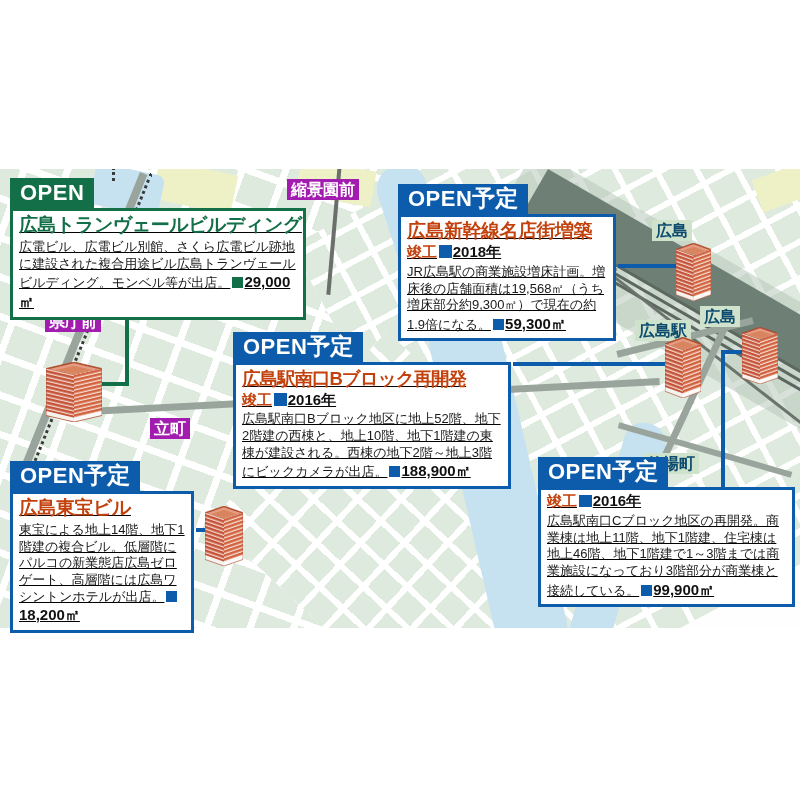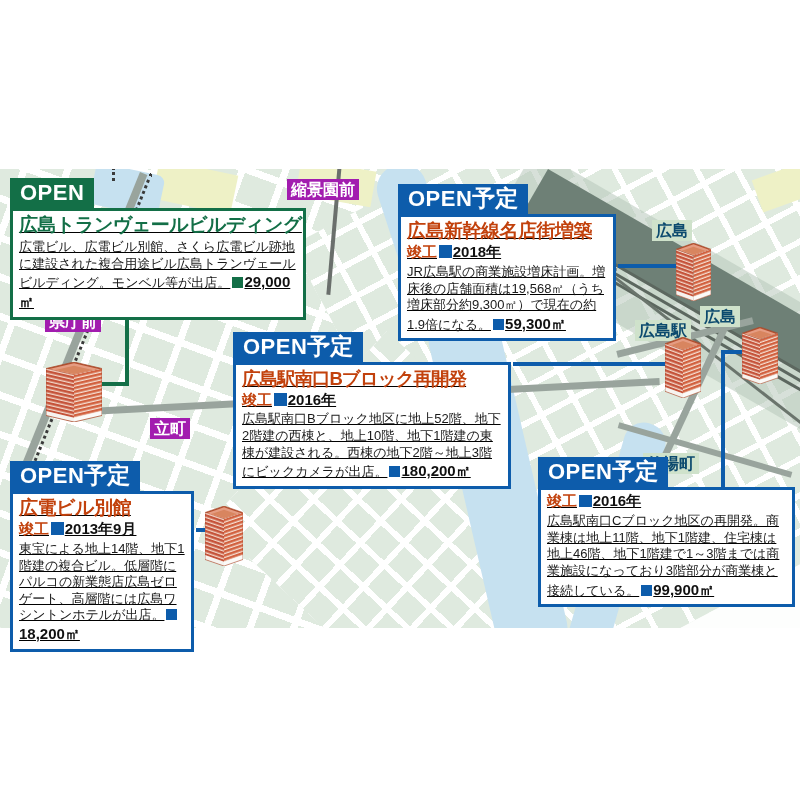--- a/index.html
+++ b/index.html
@@ -162,29 +162,28 @@
       <p class="spec"><span class="klabel">竣工</span><span class="sq"></span><span>2018年</span></p>
       <p class="bodytxt"><span>JR広島駅の商業施設増床計画。増床後の店舗面積は19,568㎡（うち増床部分約9,300㎡）で現在の約1.9倍になる。</span><span class="sq"></span><span class="num">59,300㎡</span></p>
     </div>
   </div>
 
   <div class="callout blue-theme small-title" style="left:233px;top:332px;width:278px;">
     <div class="tag"><span>OPEN</span><span class="suffix">予定</span></div>
     <div class="cbox">
       <p class="title">広島駅南口Bブロック再開発</p>
       <p class="spec"><span class="klabel">竣工</span><span class="sq"></span><span>2016年</span></p>
-      <p class="bodytxt"><span>広島駅南口Bブロック地区に地上52階、地下2階建の西棟と、地上10階、地下1階建の東棟が建設される。西棟の地下2階～地上3階にビックカメラが出店。</span><span class="sq"></span><span class="num">180,200㎡</span></p>
+      <p class="bodytxt"><span>広島駅南口Bブロック地区に地上52階、地下2階建の西棟と、地上10階、地下1階建の東棟が建設される。西棟の地下2階～地上3階にビックカメラが出店。</span><span class="sq"></span><span class="num">188,900㎡</span></p>
     </div>
   </div>
 
   <div class="callout blue-theme" style="left:10px;top:461px;width:184px;">
     <div class="tag"><span>OPEN</span><span class="suffix">予定</span></div>
     <div class="cbox">
-      <p class="title">広電ビル別館</p>
-      <p class="spec"><span class="klabel">竣工</span><span class="sq"></span><span>2013年9月</span></p>
+      <p class="title">広島東宝ビル</p>
       <p class="bodytxt"><span>東宝による地上14階、地下1階建の複合ビル。低層階にパルコの新業態店広島ゼロゲート、高層階には広島ワシントンホテルが出店。</span><span class="sq"></span><span class="num">18,200㎡</span></p>
     </div>
   </div>
 
   <div class="callout blue-theme small-title" style="left:538px;top:457px;width:257px;">
     <div class="tag"><span>OPEN</span><span class="suffix">予定</span></div>
     <div class="cbox">
       <p class="spec"><span class="klabel">竣工</span><span class="sq"></span><span>2016年</span></p>
       <p class="bodytxt"><span>広島駅南口Cブロック地区の再開発。商業棟は地上11階、地下1階建、住宅棟は地上46階、地下1階建で1～3階までは商業施設になっており3階部分が商業棟と接続している。</span><span class="sq"></span><span class="num">99,900㎡</span></p>
     </div>

